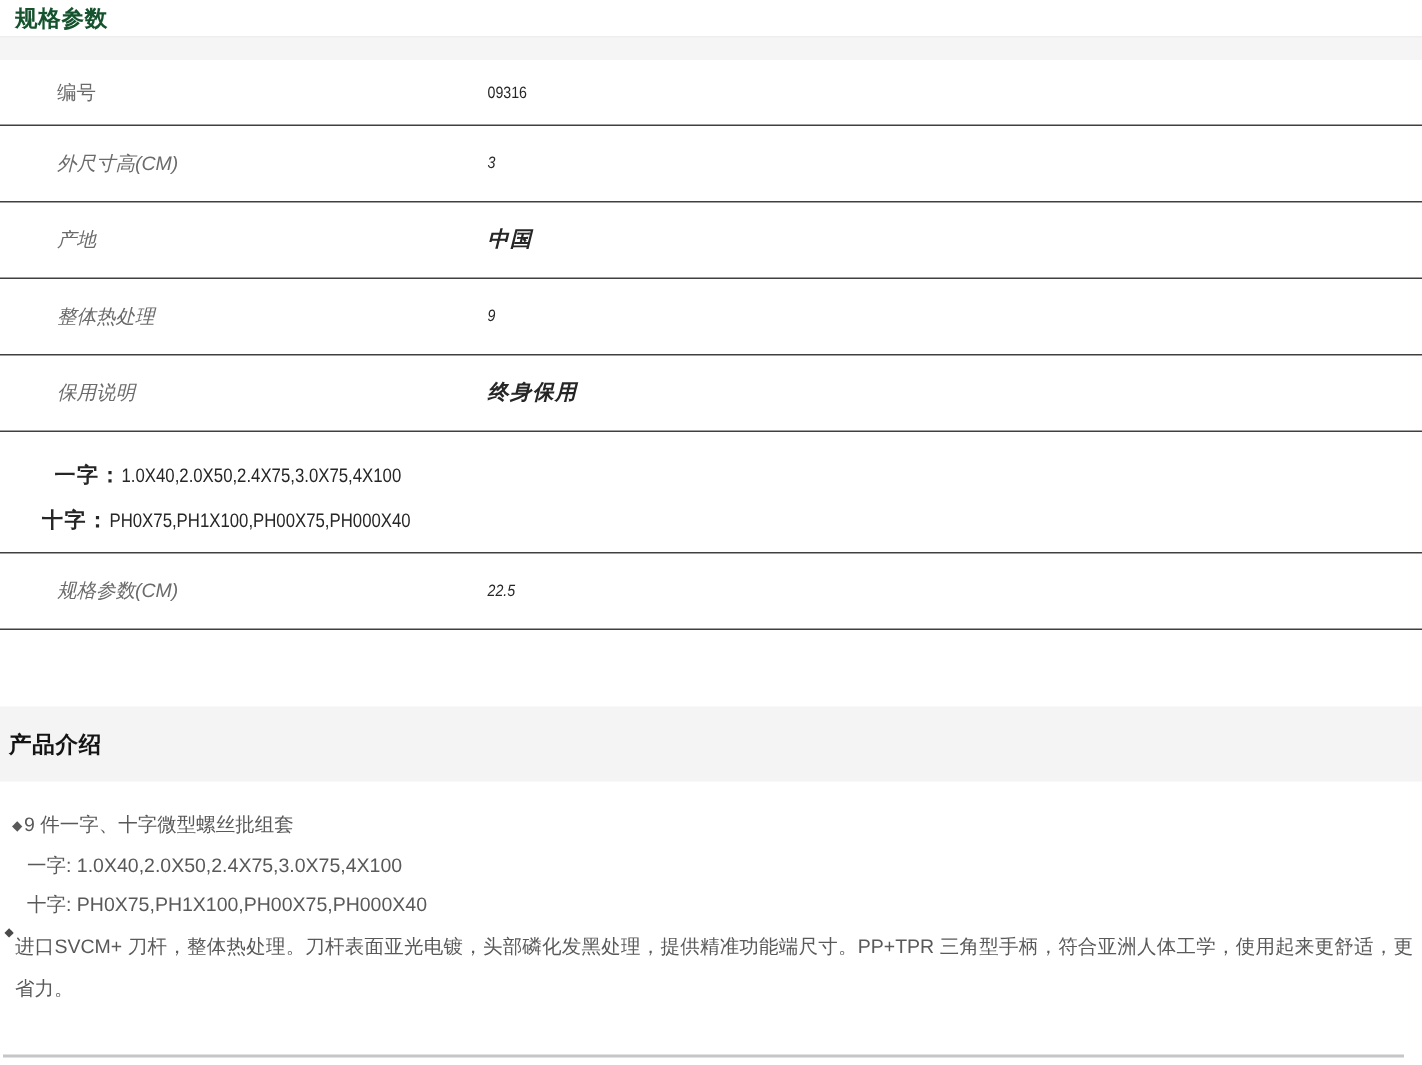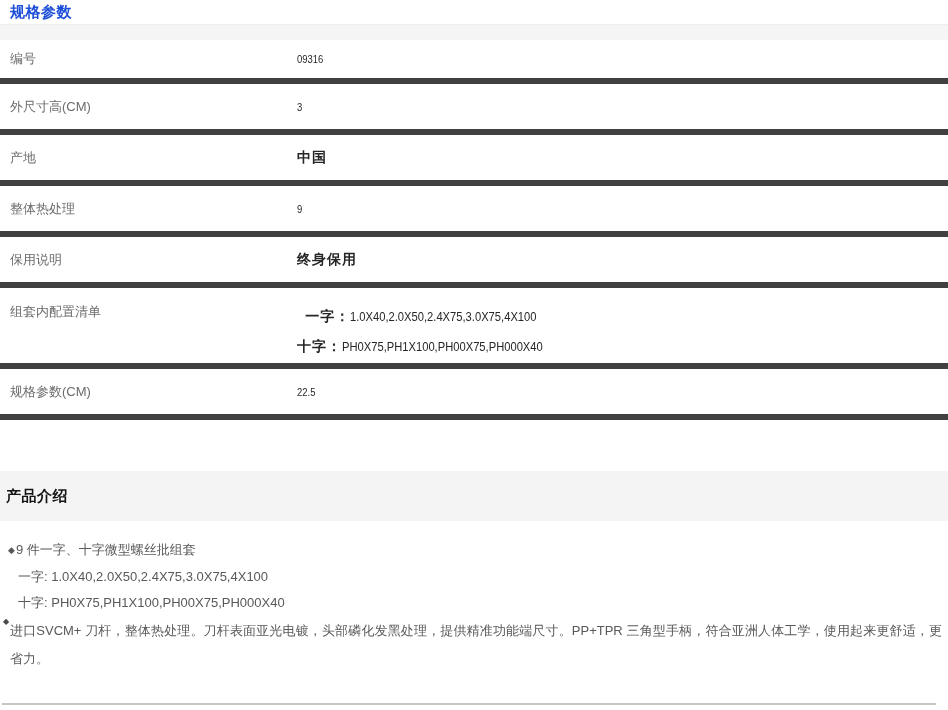--- a/index.html
+++ b/index.html
@@ -2,28 +2,28 @@
 <html><head>
 <meta charset="utf-8">
 <style>
   * { margin: 0; padding: 0; box-sizing: border-box; }
   html, body { width: 948px; height: 710px; background: #ffffff; overflow: hidden;
     font-family: "Liberation Sans", "DejaVu Sans", sans-serif; }
   .page { position: relative; width: 948px; height: 710px; background: #fff; }
 
   
   .spec-title { padding: 3px 0 0 10px; height: 24px; font-size: 15px; font-weight: bold;
-    color: #1d4ed8; letter-spacing: 0.5px; }
+    color: #14532d; letter-spacing: 0.5px; }
   .gray-strip { height: 16px; background: #f5f5f6; border-top: 1px solid #eeeeee; }
 
   
   .spec-table { width: 948px; }
-  .spec-row { display: flex; align-items: center; border-bottom: 6px solid #404040; }
+  .spec-row { display: flex; align-items: center; border-bottom: 1px solid #404040; padding-left: 28px; }
   .spec-row.h44 { height: 44px; }
-  .spec-row.h51 { height: 51px; }
+  .spec-row.h51 { height: 51px; font-style: italic; }
   .spec-row.h81 { height: 81px; align-items: flex-start; }
   .spec-label { width: 297px; padding-left: 10px; font-size: 13px; color: #6b6b6b;
     flex-shrink: 0; }
   .spec-value { font-size: 11px; color: #262626; }
   .spec-value.bold { font-weight: bold; font-size: 14px; letter-spacing: 1px; }
   .cond { display: inline-block; transform: scaleX(0.86); transform-origin: 0 50%;
     letter-spacing: 0; white-space: nowrap; }
   .multi { padding-top: 13px; }
   .multi .spec-label { padding-top: 2px; }
   .cfg-line { height: 30px; line-height: 30px; font-size: 13px; color: #262626;
@@ -69,21 +69,20 @@
     </div>
     <div class="spec-row h51">
       <div class="spec-label">整体热处理</div>
       <div class="spec-value"><span class="cond">9</span></div>
     </div>
     <div class="spec-row h51">
       <div class="spec-label">保用说明</div>
       <div class="spec-value bold">终身保用</div>
     </div>
     <div class="spec-row h81 multi">
-      <div class="spec-label">组套内配置清单</div>
       <div>
         <div class="cfg-line">
           <span class="cfg-prefix">一字：</span><span class="cond">1.0X40,2.0X50,2.4X75,3.0X75,4X100</span>
         </div>
         <div class="cfg-line">
           <span class="cfg-prefix">十字：</span><span class="cond">PH0X75,PH1X100,PH00X75,PH000X40</span>
         </div>
       </div>
     </div>
     <div class="spec-row h51">

